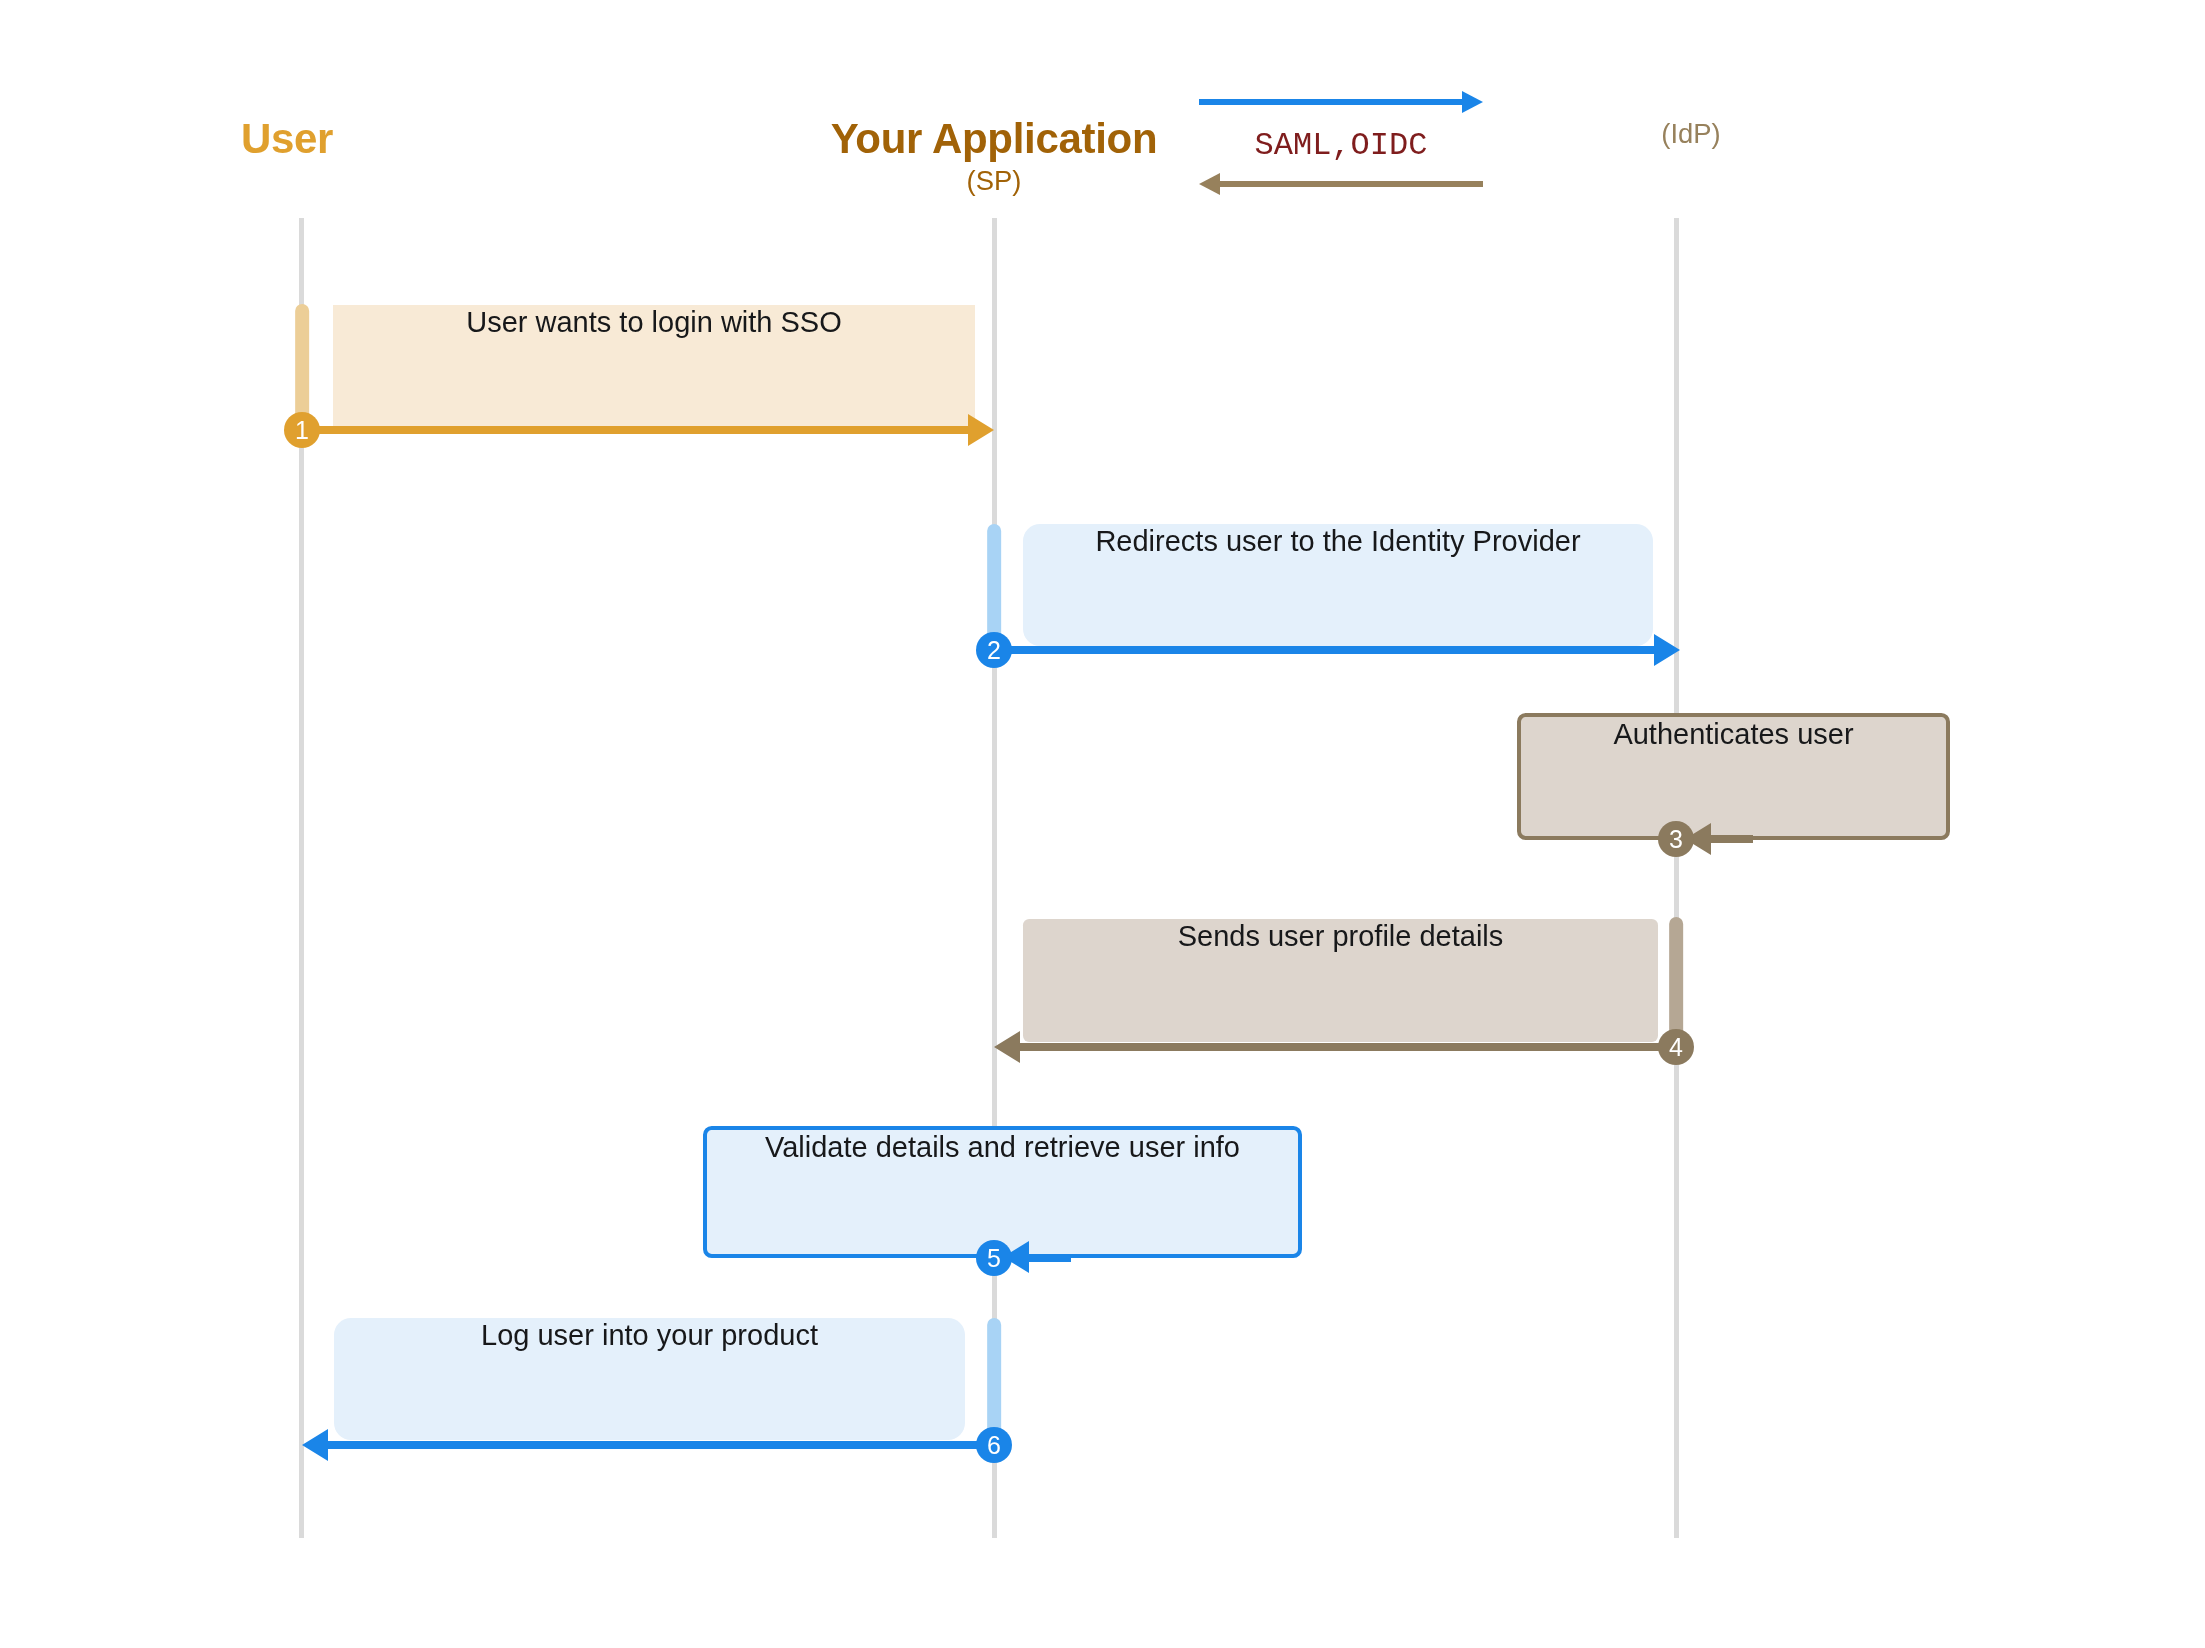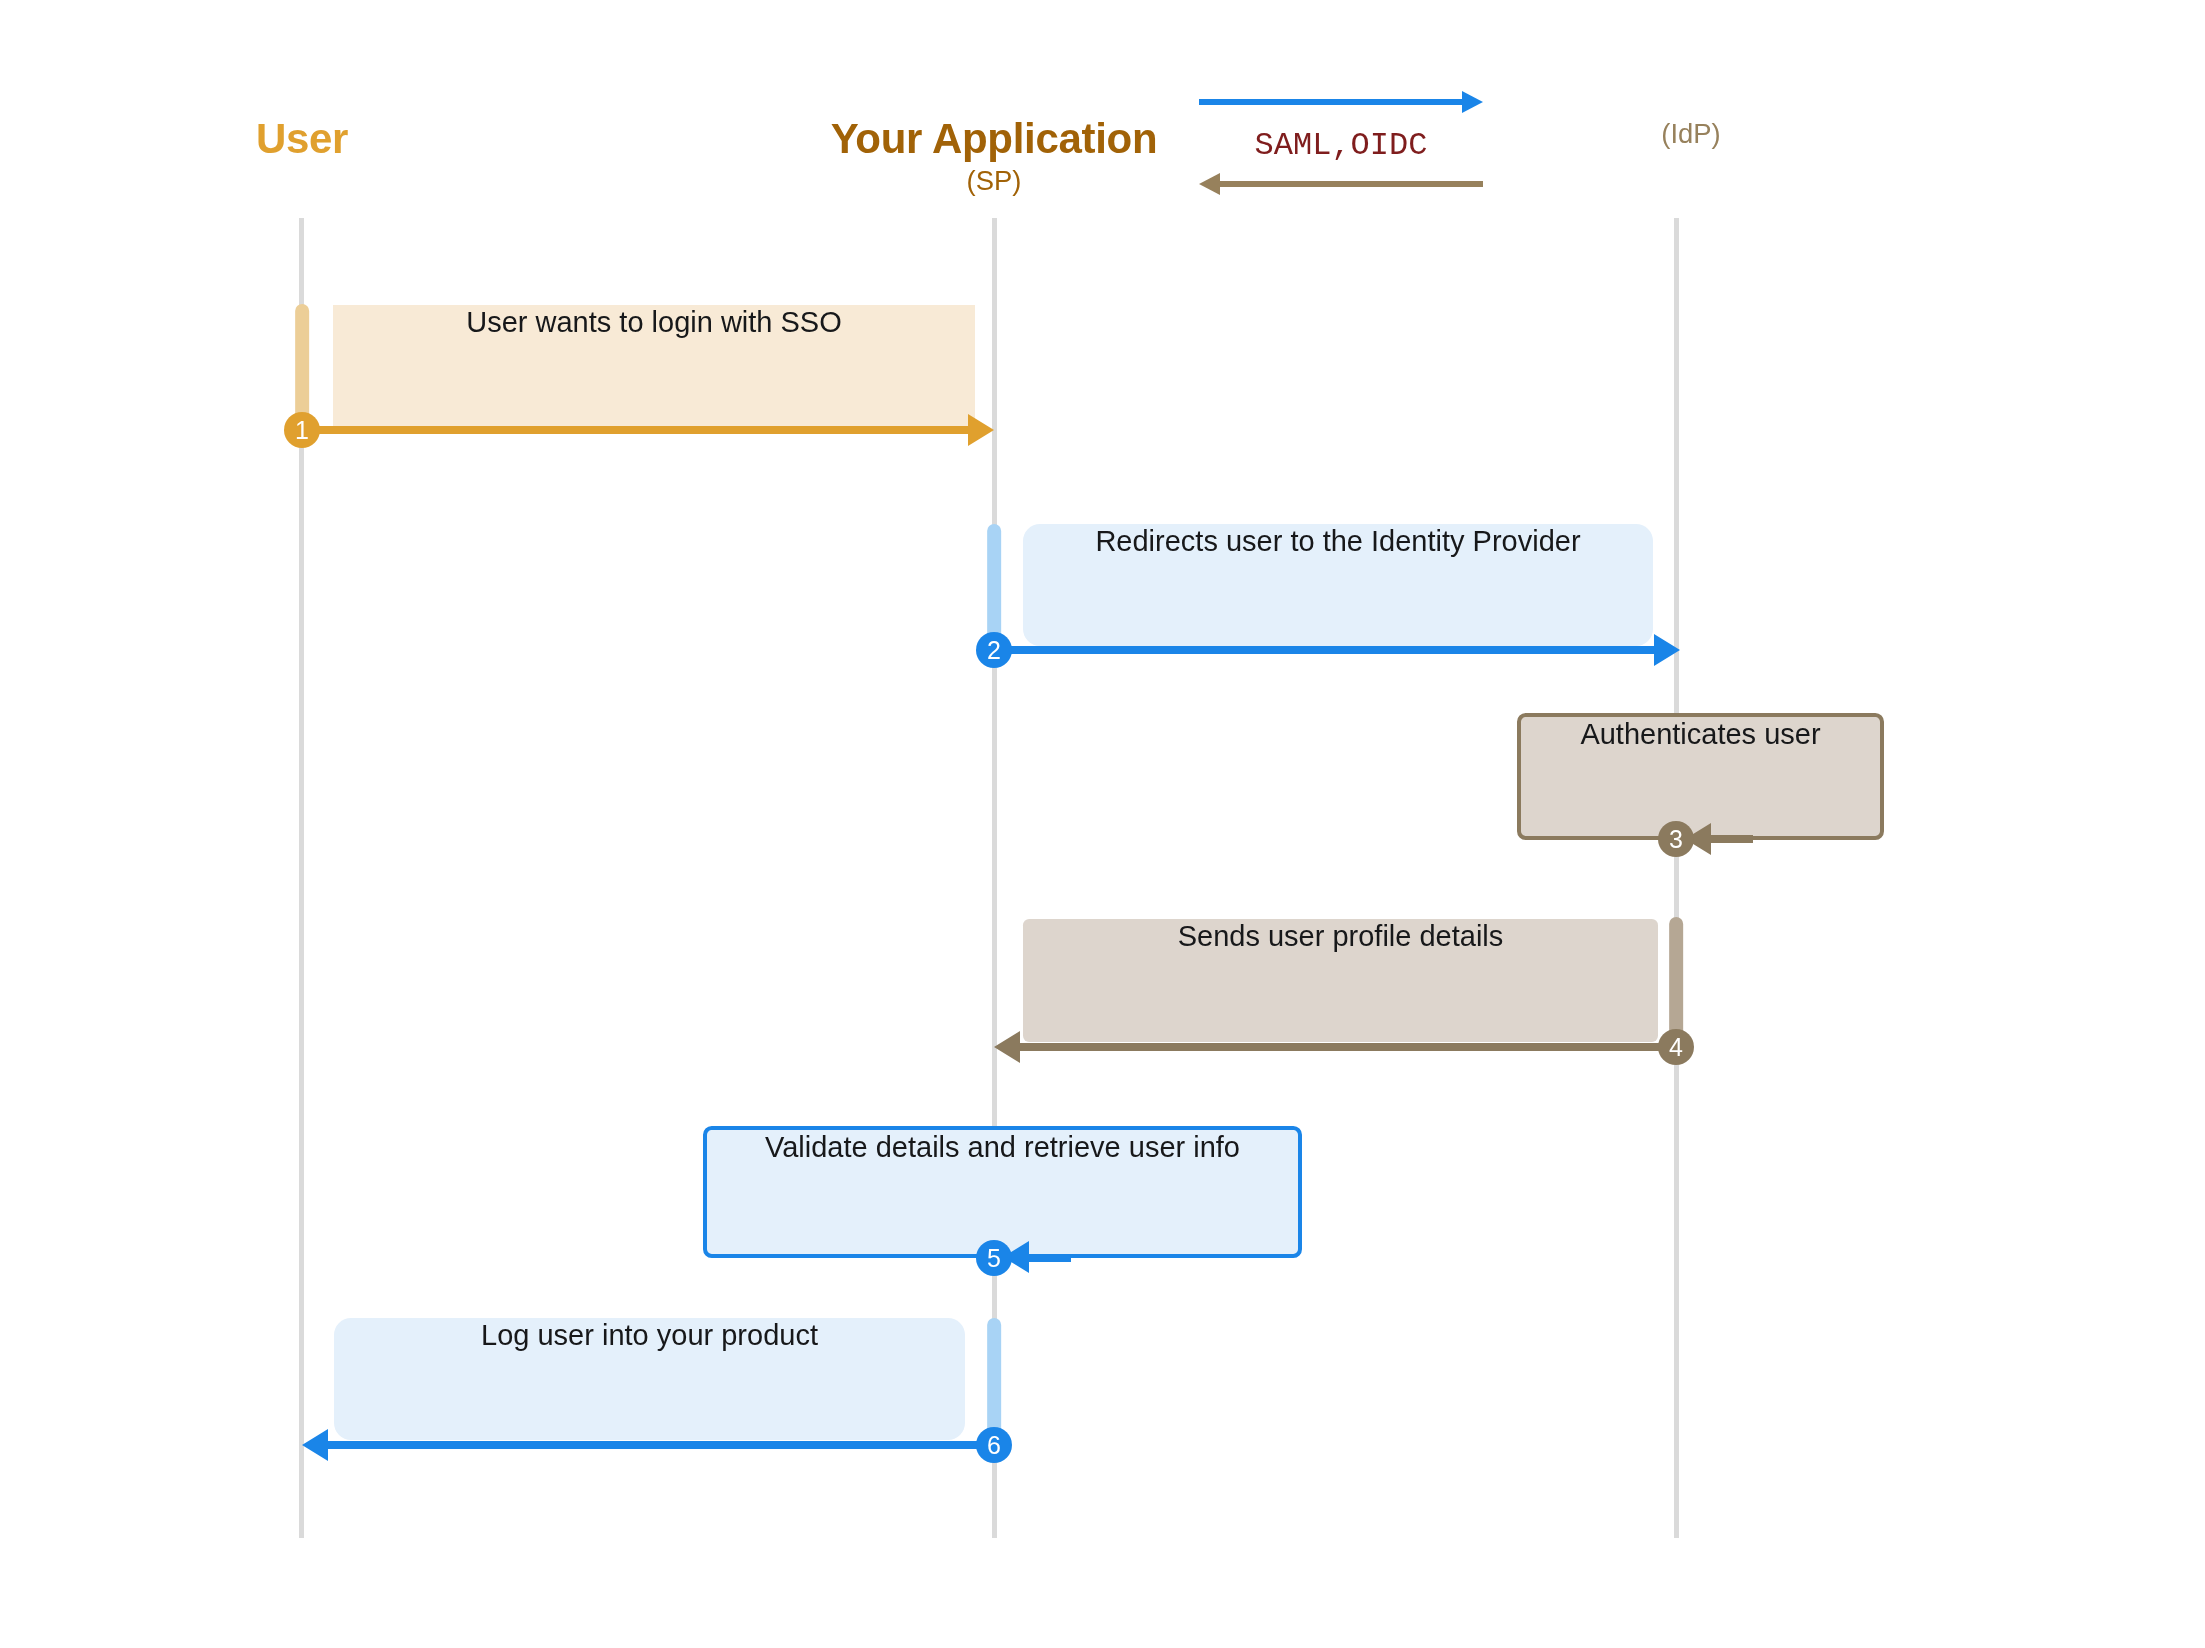--- a/index.html
+++ b/index.html
@@ -167,21 +167,21 @@
   }
   .num-amber { background: #e0a02e; }
   .num-blue  { background: #1a85e8; }
   .num-taupe { background: #8b7a5e; }
 </style>
 </head>
 <body>
 
 <div id="canvas">
 
-  <div class="participant p-user" style="left:302px; top:115px;">
+  <div class="participant p-user" style="left:287px; top:115px;">
     <div class="ptitle">User</div>
   </div>
 
   <div class="participant p-app" style="left:994px; top:115px;">
     <div class="ptitle">Your Application</div>
     <div class="psub">(SP)</div>
   </div>
 
   <div class="participant p-idp" style="left:1691px; top:115px;">
     <div class="psub">(IdP)</div>
@@ -222,21 +222,21 @@
     <span>Redirects user to the Identity Provider</span>
   </div>
 
   <div class="marrow blue right" style="left:994px; top:646px; width:686px;">
     <div class="shaft" style="left:0; width:660px;"></div>
     <div class="head" style="left:660px;"></div>
   </div>
 
   <div class="stepnum num-blue" style="left:994px; top:650px;">2</div>
 
-  <div class="msgbox box-self-taupe" style="left:1517px; top:713px; width:367px; height:127px;">
+  <div class="msgbox box-self-taupe" style="left:1517px; top:713px; width:433px; height:127px;">
     <span>Authenticates user</span>
   </div>
 
   <div class="selfshaft taupe" style="left:1684px; top:835px; width:69px;"></div>
   <div class="selfhead taupe" style="left:1685px; top:823px;"></div>
 
   <div class="stepnum num-taupe" style="left:1676px; top:839px;">3</div>
 
   <div class="activation act-taupe" style="left:1676px; top:917px; height:126px;"></div>
 

